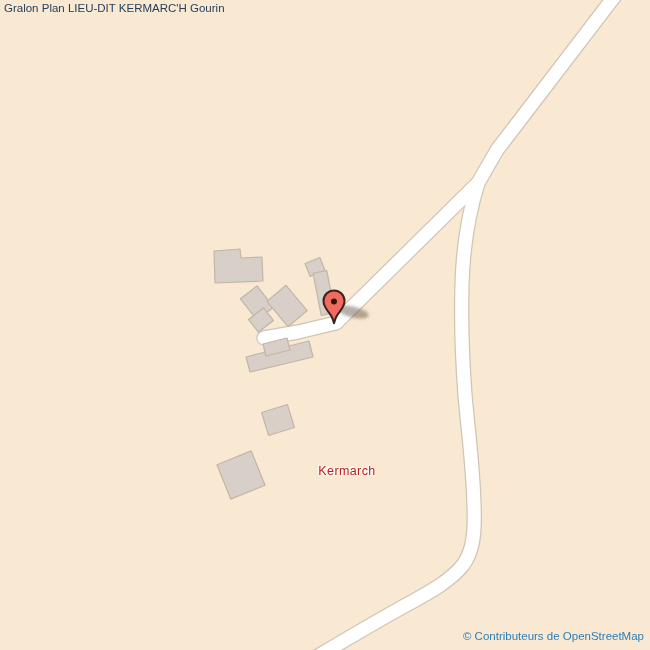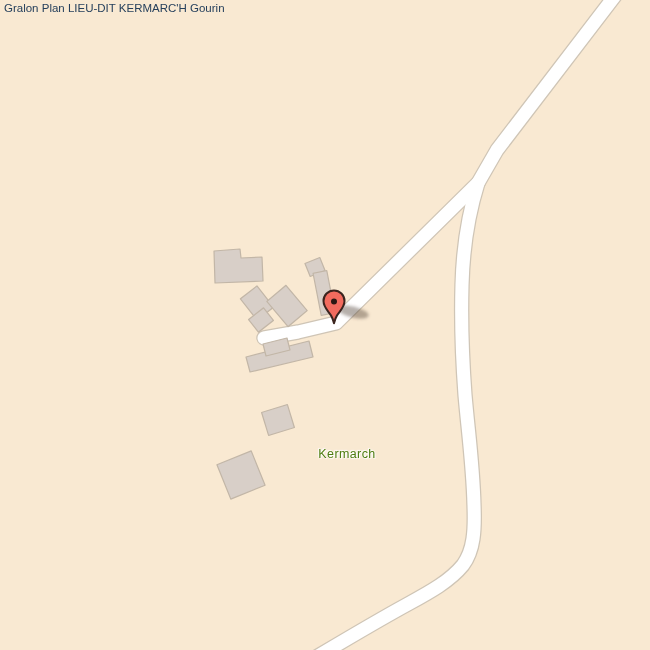--- a/index.html
+++ b/index.html
@@ -26,27 +26,27 @@
     position: absolute;
     top: 1px;
     left: 4px;
     font-size: 11.5px;
     line-height: 14px;
     color: #26405c;
     white-space: nowrap;
   }
   .place-label {
     position: absolute;
-    top: 447px;
+    top: 464px;
     left: 287px;
     width: 120px;
     text-align: center;
     font-size: 12.5px;
     letter-spacing: 0.4px;
-    color: #4d7c0f;
+    color: #b91c1c;
     text-shadow: 0 0 2px #ffffff, 0 0 2px #ffffff, 1px 1px 1px rgba(255,255,255,0.9), -1px -1px 1px rgba(255,255,255,0.9);
   }
   .attribution {
     position: absolute;
     bottom: 4px;
     right: 6px;
     font-size: 11.5px;
     color: #2e7eb8;
     text-decoration: none;
     white-space: nowrap;
@@ -103,13 +103,14 @@
                c 3 -4.8 7.6 -8.4 7.6 -14.6
                a 10.5 10.5 0 0 0 -10.5 -10.5 z" fill="#f26b5e"></path>
       <circle cx="334" cy="301.5" r="3" fill="#2c1813"></circle>
     </g>
   </svg>
 
   <div class="page-title">Gralon Plan LIEU-DIT KERMARC'H Gourin</div>
 
   <div class="place-label">Kermarch</div>
 
+  <a href="#" class="attribution">© Contributeurs de OpenStreetMap</a>
 </div>
 
 </body></html>

